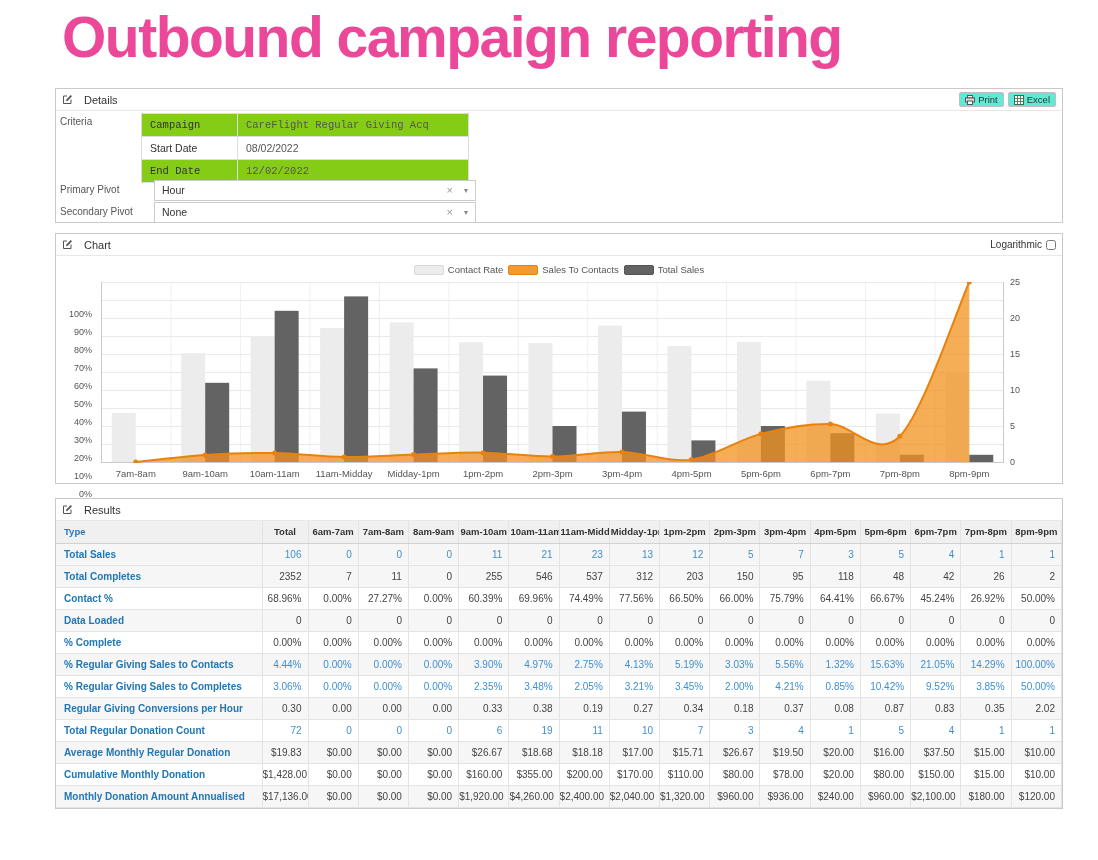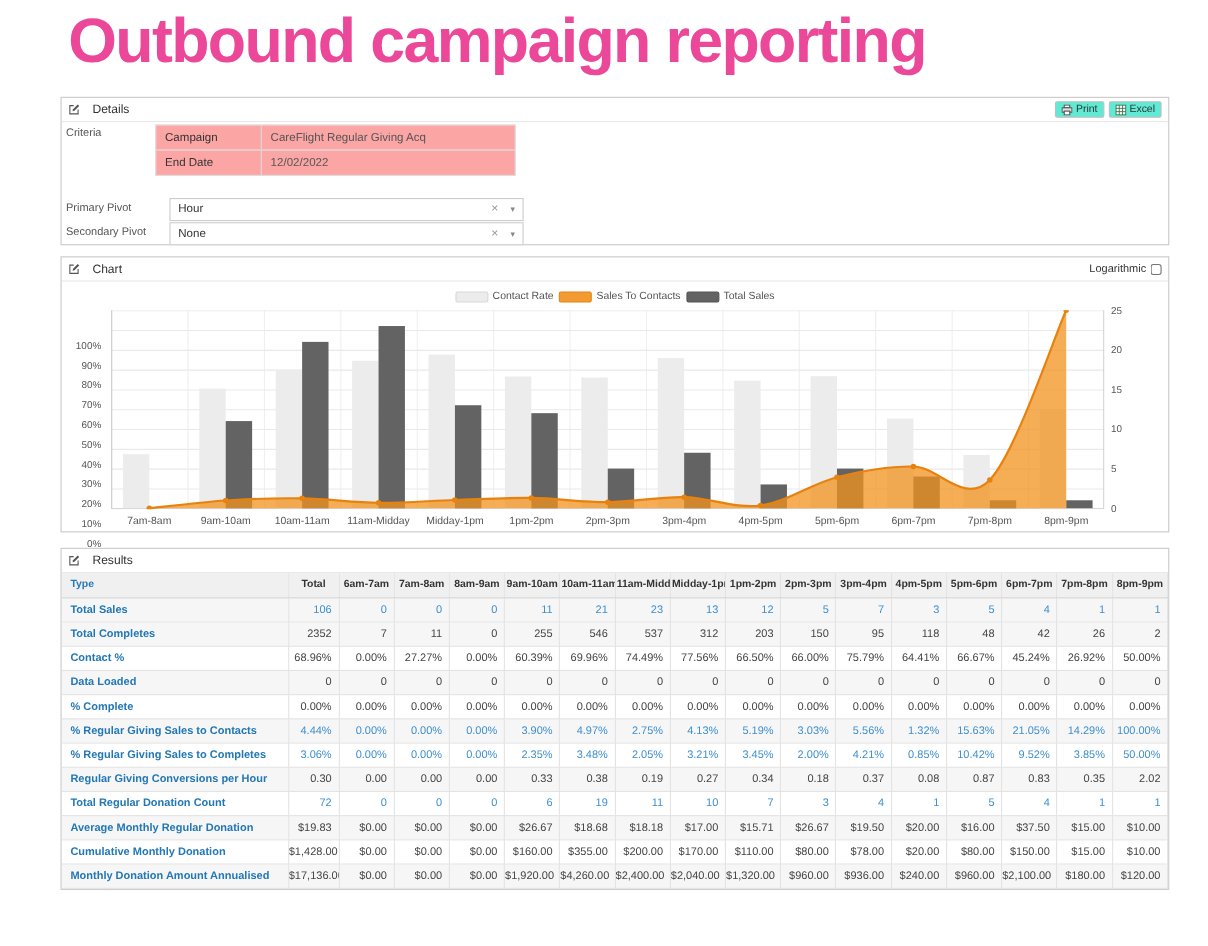--- a/index.html
+++ b/index.html
@@ -14,21 +14,21 @@
   #details-panel{top:88px;height:133px;}
   #chart-panel{top:233px;height:249px;}
   #results-panel{top:498px;}
   .hdr-buttons{margin-left:auto;display:flex;gap:4px;}
   .btn{display:flex;align-items:center;gap:3px;font-size:9.5px;color:#333;border:1px solid #bfbfbf;
        background:#5eead4;border-radius:2px;padding:0 5px;height:15px;cursor:pointer;font-family:inherit;}
   .details-body{position:relative;height:112px;}
   .side-label{position:absolute;left:4px;font-size:10px;color:#555;}
   .criteria-table{position:absolute;left:85px;top:2px;width:326px;border:1px solid #dcdcdc;font-size:10.5px;}
   .crit-row{display:grid;grid-template-columns:96px 1fr;height:22px;line-height:22px;}
-  .crit-row.shade{background:#fca5a5;}
+  .crit-row.shade{background:#84cc16;font-family:Liberation Mono, monospace;}
   .crit-row + .crit-row{border-top:1px solid #dcdcdc;}
   .crit-label{padding-left:8px;color:#333;border-right:1px solid #dcdcdc;overflow:hidden;}
   .crit-value{padding-left:8px;color:#555;overflow:hidden;}
   .select{position:absolute;left:85px;width:313px;height:19px;line-height:19px;border:1px solid #ccc;
           background:#fff;padding-left:7px;color:#333;font-size:10.5px;cursor:pointer;margin-left:13px;}
   .select .clear{position:absolute;right:22px;top:0;color:#999;font-size:11px;}
   .select .caret{position:absolute;right:7px;top:0;color:#888;font-size:8px;}
   .log-wrap{margin-left:auto;display:flex;align-items:center;gap:4px;font-size:10px;color:#333;}
   .log-wrap input{width:10px;height:10px;margin:0;}
   .chart-body{position:relative;height:227px;}
@@ -89,20 +89,24 @@
         <span>Excel</span>
       </button>
     </span>
   </div>
   <div class="details-body">
     <div class="side-label" style="top:5px">Criteria</div>
     <div class="criteria-table">
       <div class="crit-row shade">
         <span class="crit-label">Campaign</span>
         <span class="crit-value">CareFlight Regular Giving Acq</span>
+      </div>
+      <div class="crit-row">
+        <span class="crit-label">Start Date</span>
+        <span class="crit-value">08/02/2022</span>
       </div>
       <div class="crit-row shade">
         <span class="crit-label">End Date</span>
         <span class="crit-value">12/02/2022</span>
       </div>
     </div>
     <div class="side-label" style="top:73px">Primary Pivot</div>
     <div class="select" style="top:69px">
       <span>Hour</span>
       <span class="clear">×</span>

